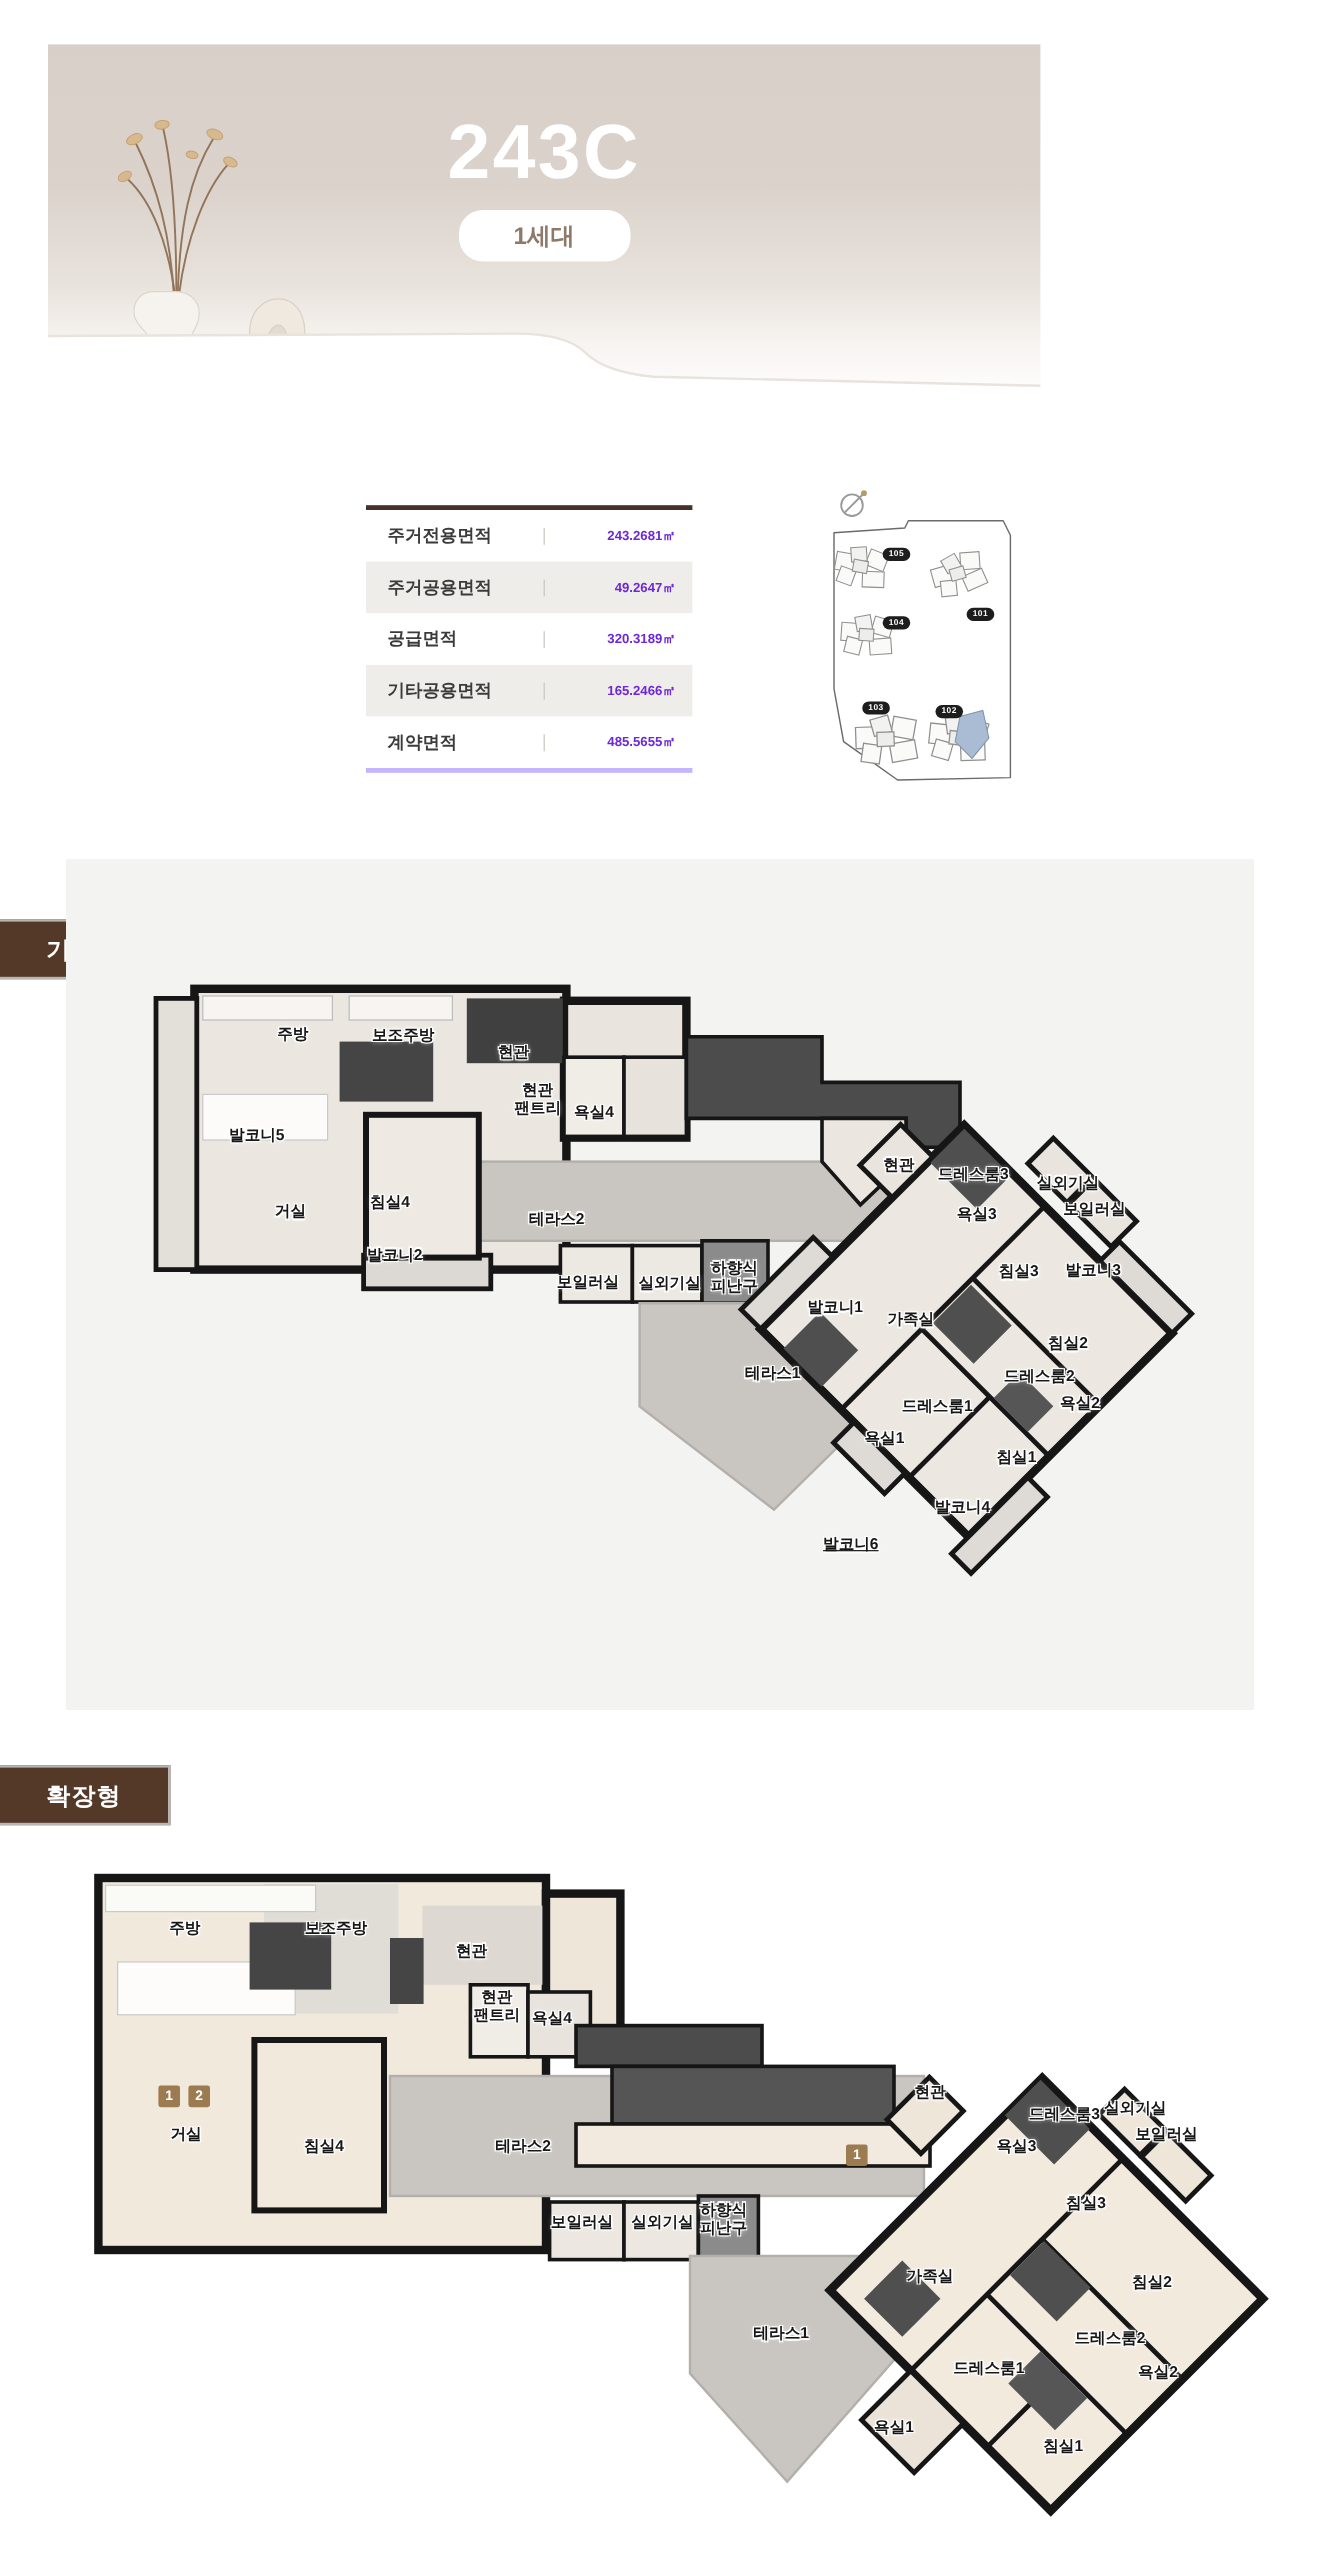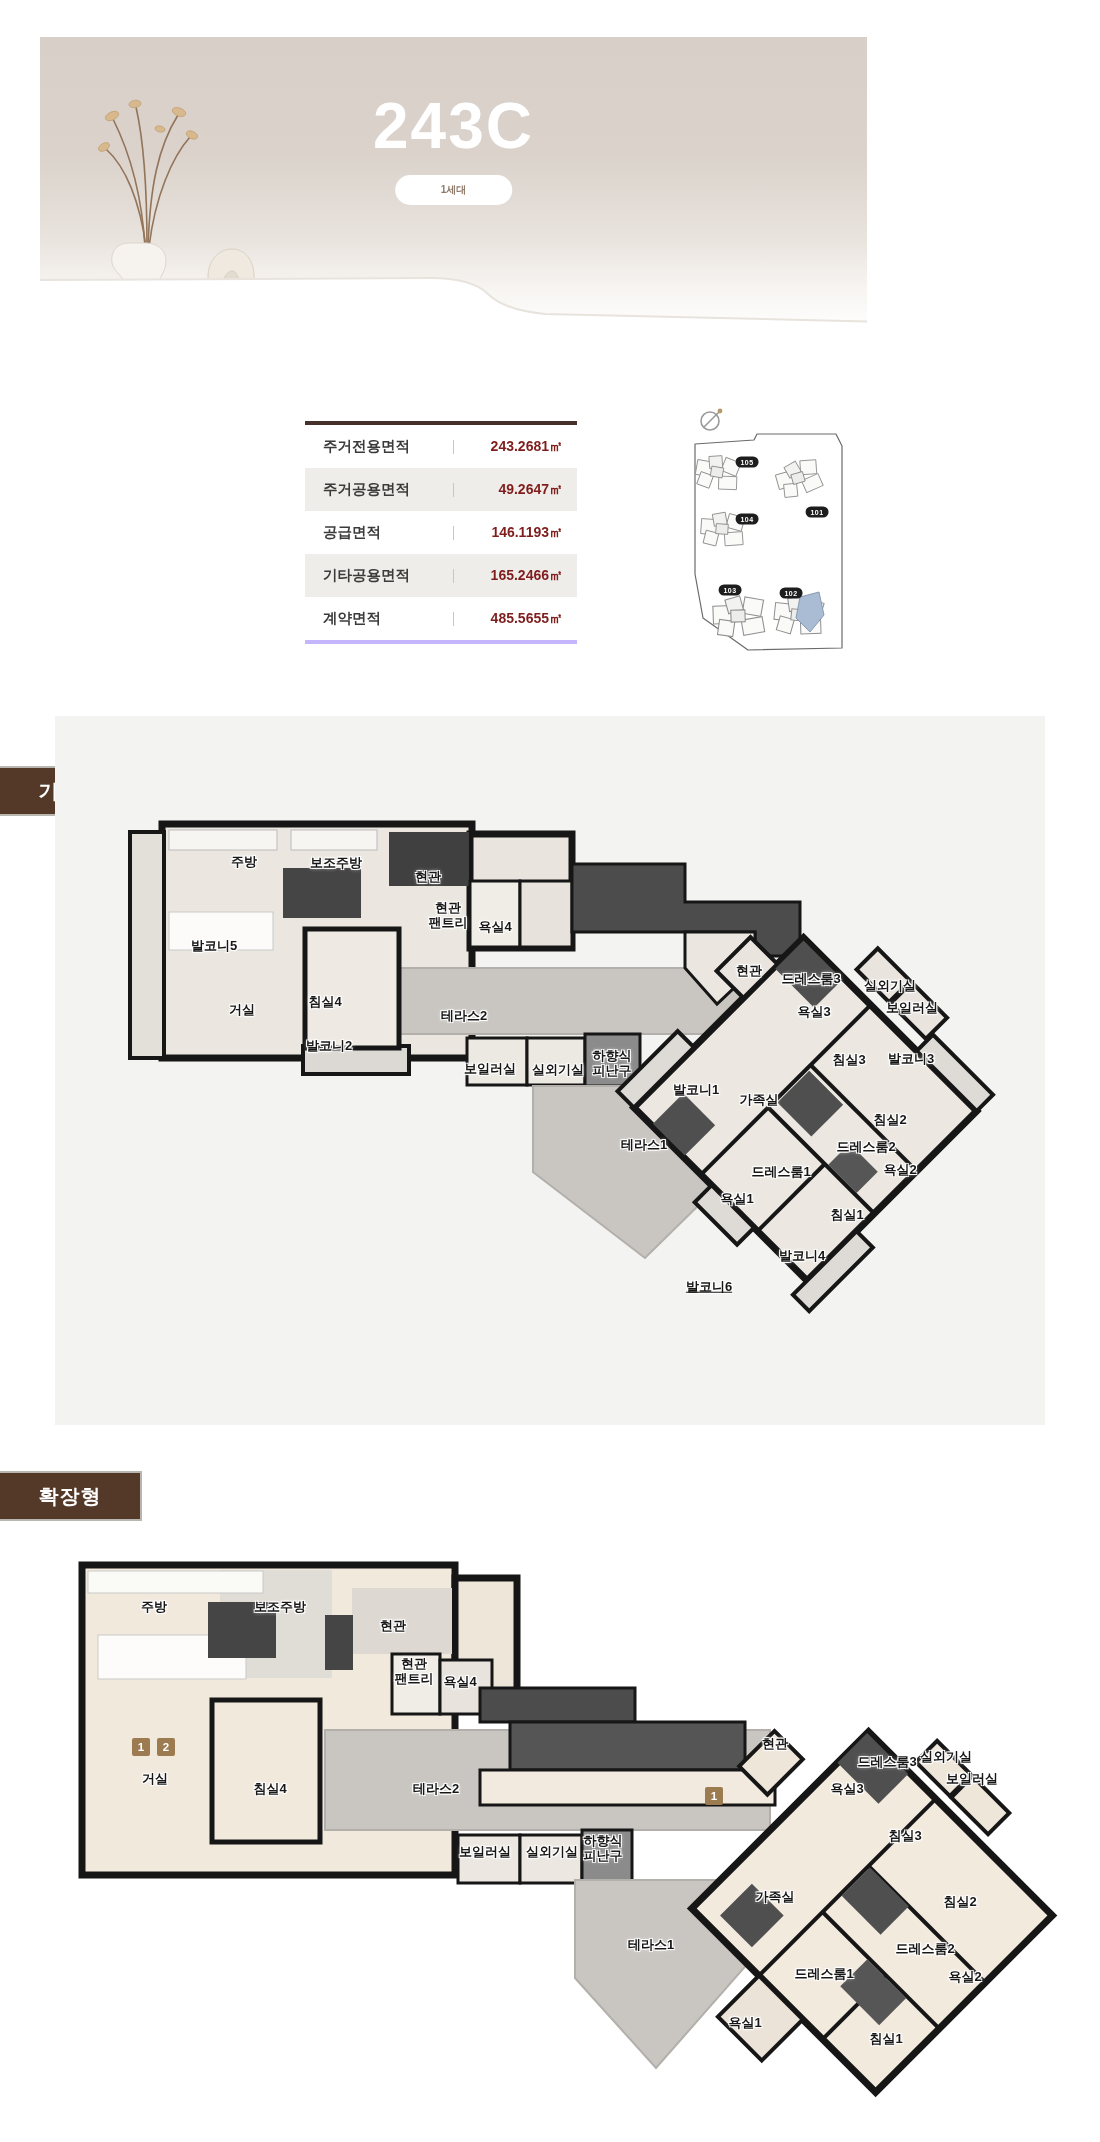--- a/index.html
+++ b/index.html
@@ -4,33 +4,33 @@
 <style>
   html,body{margin:0;padding:0;background:#fff;}
   .page{position:relative;width:1100px;height:2142px;background:#fff;overflow:hidden;
         font-family:"Liberation Sans","DejaVu Sans",sans-serif;}
   
   .banner{position:absolute;left:40px;top:37px;width:827px;height:295px;overflow:hidden;
           background:linear-gradient(180deg,#d7cfc8 0%,#dad2cb 40%,#e9e3dd 68%,#f7f4f1 85%,#ffffff 100%);}
   .banner-title{position:absolute;left:0;right:0;top:52px;text-align:center;
           font-size:64px;font-weight:700;color:#ffffff;letter-spacing:2px;}
   .banner-pill{position:absolute;left:50%;top:138px;transform:translateX(-50%);
-          background:#ffffff;color:#8d7a69;font-size:10px;font-weight:700;
+          background:#ffffff;color:#8d7a69;font-size:20px;font-weight:700;
           padding:8px 46px;border-radius:20px;}
   .banner-decor{position:absolute;left:0;top:0;}
   .banner-shelf{position:absolute;left:0;bottom:0;width:1020px;height:80px;}
   
   .area-table{position:absolute;left:305px;top:421px;width:272px;
           border-top:4px solid #46302a;border-bottom:4px solid #c4b5fd;}
   .area-row{display:flex;align-items:center;height:43px;padding:0 14px 0 18px;box-sizing:border-box;}
   .area-row:nth-child(even){background:#efede9;}
   .area-label{width:118px;text-align:justify;text-align-last:justify;
           font-size:14.5px;font-weight:700;color:#3b3b3b;}
   .area-sep{width:1px;height:14px;background:#c9c5c0;margin:0 12px;}
-  .area-value{flex:1;text-align:right;font-size:14px;font-weight:600;color:#7f1d1d;}
+  .area-value{flex:1;text-align:right;font-size:11px;font-weight:600;color:#6d28d9;}
   
   .minimap{position:absolute;left:686px;top:403px;width:210px;height:252px;}
   .map-badge{position:absolute;transform:translate(-50%,-50%);background:#1d1d1d;color:#fff;
           font-size:7px;font-weight:700;line-height:1;padding:2px 5px;border-radius:7px;letter-spacing:.4px;}
   
   .sec-label{position:absolute;left:0;width:142px;height:50px;background:#543828;
           border:2px solid #b9b6b2;border-left:none;display:flex;align-items:center;justify-content:center;
           color:#fff;font-size:20px;font-weight:700;letter-spacing:1px;box-sizing:border-box;}
   .sec-label.basic{top:766px;}
   .sec-label.ext{top:1471px;}
@@ -93,21 +93,21 @@
         <span class="area-value">243.2681㎡</span>
       </div>
       <div class="area-row">
         <span class="area-label">주거공용면적</span>
         <span class="area-sep"></span>
         <span class="area-value">49.2647㎡</span>
       </div>
       <div class="area-row">
         <span class="area-label">공급면적</span>
         <span class="area-sep"></span>
-        <span class="area-value">146.1193㎡</span>
+        <span class="area-value">320.3189㎡</span>
       </div>
       <div class="area-row">
         <span class="area-label">기타공용면적</span>
         <span class="area-sep"></span>
         <span class="area-value">165.2466㎡</span>
       </div>
       <div class="area-row">
         <span class="area-label">계약면적</span>
         <span class="area-sep"></span>
         <span class="area-value">485.5655㎡</span>

